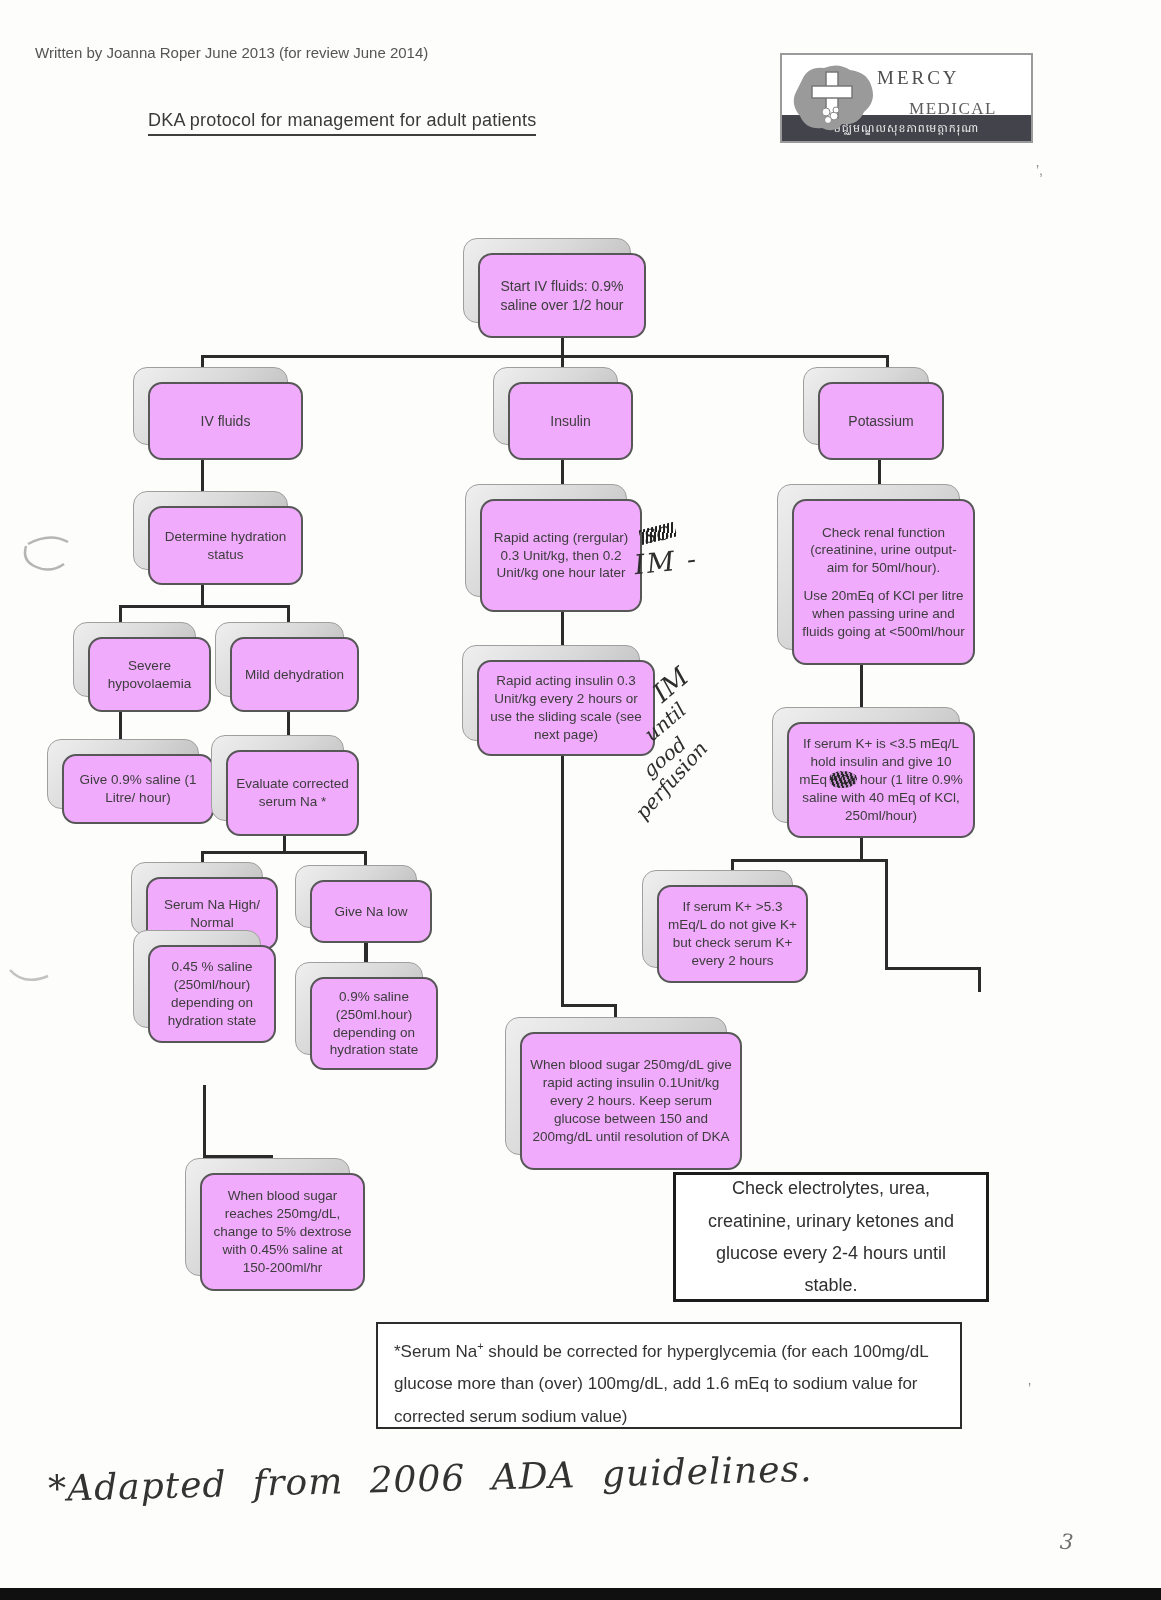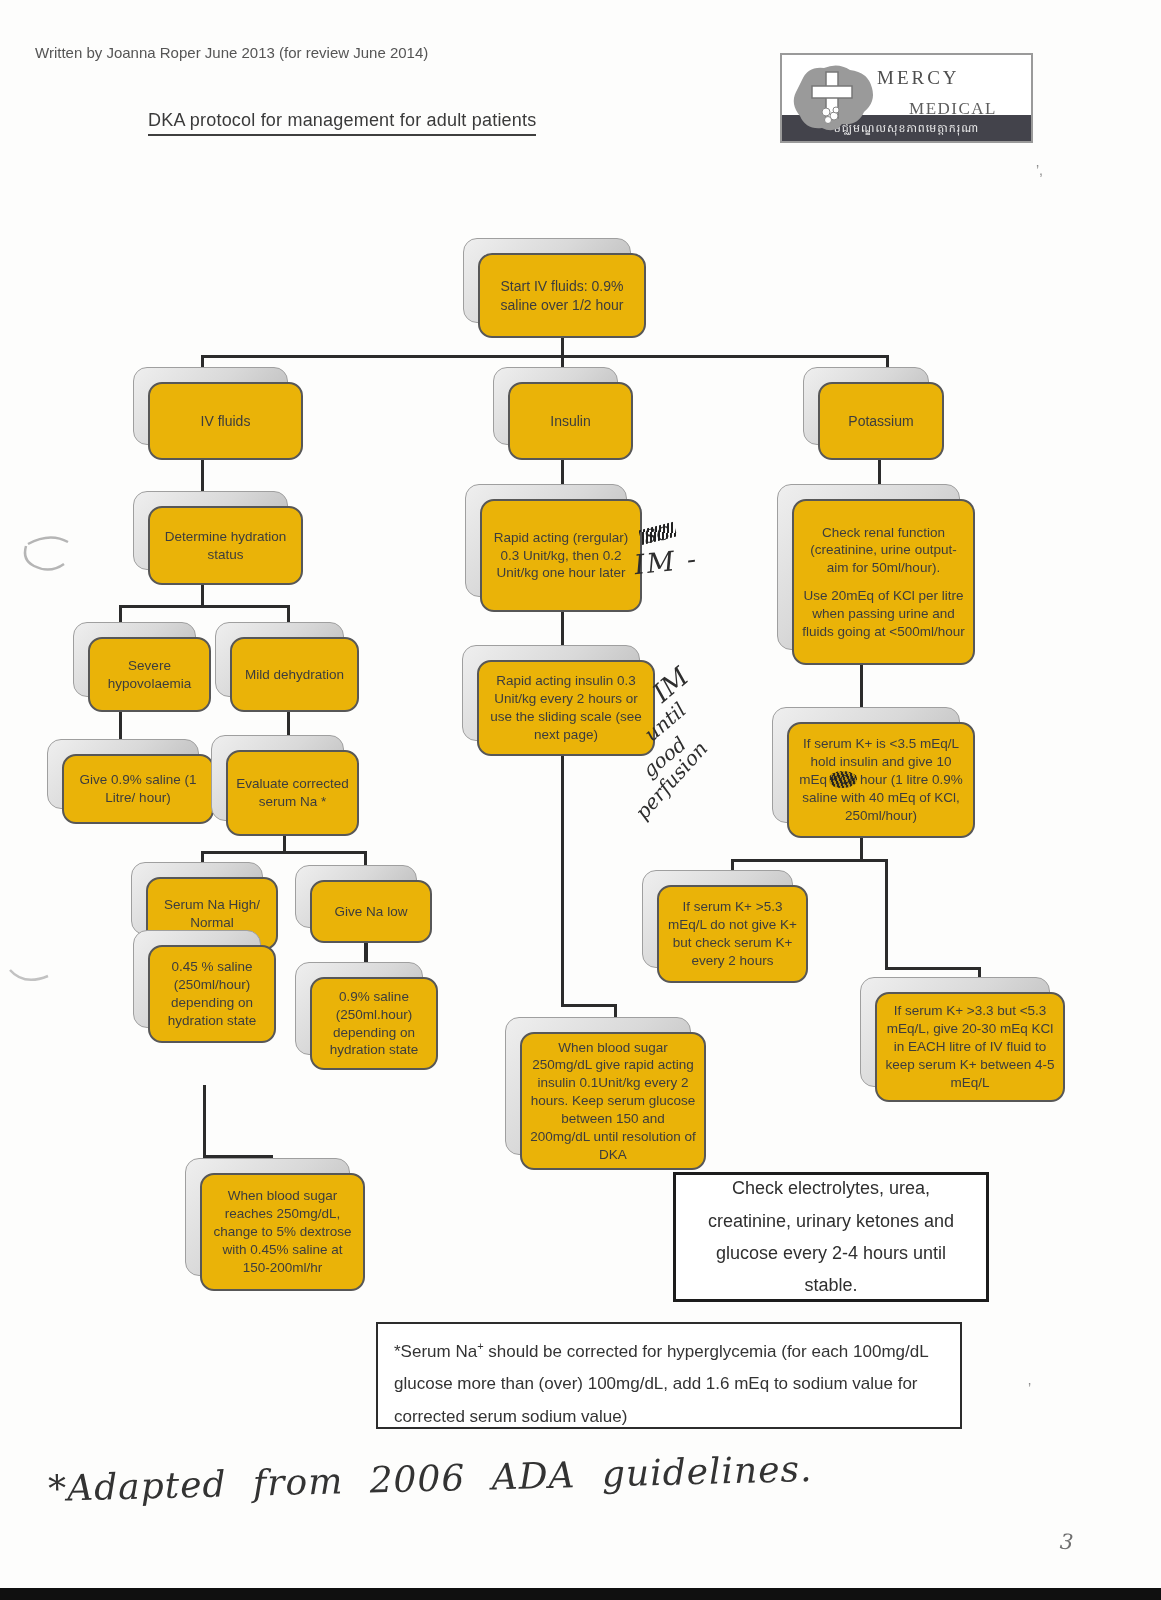--- a/index.html
+++ b/index.html
@@ -25,21 +25,21 @@
     color:#f2f2f2; font-size:11px; text-align:center; line-height:26px; overflow:hidden; letter-spacing:1px;}
   
   .node { position:absolute; z-index:3; }
   .node .shadow {
     position:absolute; left:-15px; top:-15px; width:100%; height:100%;
     background:linear-gradient(135deg,#efefef 0%,#d9d9d9 45%,#b3b3b3 100%);
     border:1px solid #9f9f9f; border-radius:14px;
   }
   .node .front {
     position:relative; width:100%; height:100%;
-    background:#eab308; border:2px solid #575757; border-radius:14px;
+    background:#f0abfc; border:2px solid #575757; border-radius:14px;
     display:flex; flex-direction:column; align-items:center; justify-content:center;
     text-align:center; font-size:13.5px; line-height:1.32; color:#3d3d3d; padding:6px 8px;
   }
   .front .para + .para { margin-top:10px; }
   .line { position:absolute; background:#2b2b2b; z-index:1; }
   
   .monitor-box {
     position:absolute; left:673px; top:1172px; width:316px; height:130px;
     border:3px solid #1c1c1c; background:#fff; z-index:3;
     display:flex; align-items:center; justify-content:center; text-align:center;
@@ -234,21 +234,21 @@
       </div>
   </div>
 
   <div class="node" style="left:477px;top:660px;width:178px;height:96px">
     <div class="shadow"></div>
     <div class="front">
         <span>Rapid acting insulin 0.3 Unit/kg every 2 hours or use the sliding scale (see next page)</span>
       </div>
   </div>
 
-  <div class="node" style="left:520px;top:1032px;width:186px;height:138px">
+  <div class="node" style="left:520px;top:1032px;width:222px;height:138px">
     <div class="shadow"></div>
     <div class="front">
         <span>When blood sugar 250mg/dL give rapid acting insulin 0.1Unit/kg every 2 hours. Keep serum glucose between 150 and 200mg/dL until resolution of DKA</span>
       </div>
   </div>
 
   <div class="node" style="left:792px;top:499px;width:183px;height:166px">
     <div class="shadow"></div>
     <div class="front">
       <span class="para">Check renal function (creatinine, urine output- aim for 50ml/hour).</span>
@@ -263,26 +263,20 @@
     </div>
   </div>
 
   <div class="node" style="left:657px;top:885px;width:151px;height:98px">
     <div class="shadow"></div>
     <div class="front">
         <span>If serum K+ &gt;5.3 mEq/L do not give K+ but check serum K+ every 2 hours</span>
       </div>
   </div>
 
-  <div class="node" style="left:875px;top:992px;width:190px;height:110px">
-    <div class="shadow"></div>
-    <div class="front">
-        <span>If serum K+ &gt;3.3 but &lt;5.3 mEq/L, give 20-30 mEq KCl in EACH litre of IV fluid to keep serum K+ between 4-5 mEq/L</span>
-      </div>
-  </div>
 
   <div class="monitor-box">
     <span>Check electrolytes, urea, creatinine, urinary ketones and glucose every 2-4 hours until stable.</span>
   </div>
 
   <div class="footnote-box">
     <span><span>*Serum Na</span><sup>+</sup><span> should be corrected for hyperglycemia (for each 100mg/dL glucose more than (over) 100mg/dL, add 1.6 mEq to sodium value for corrected serum sodium value)</span></span>
   </div>
 
   <div class="hw hw-crossed">

